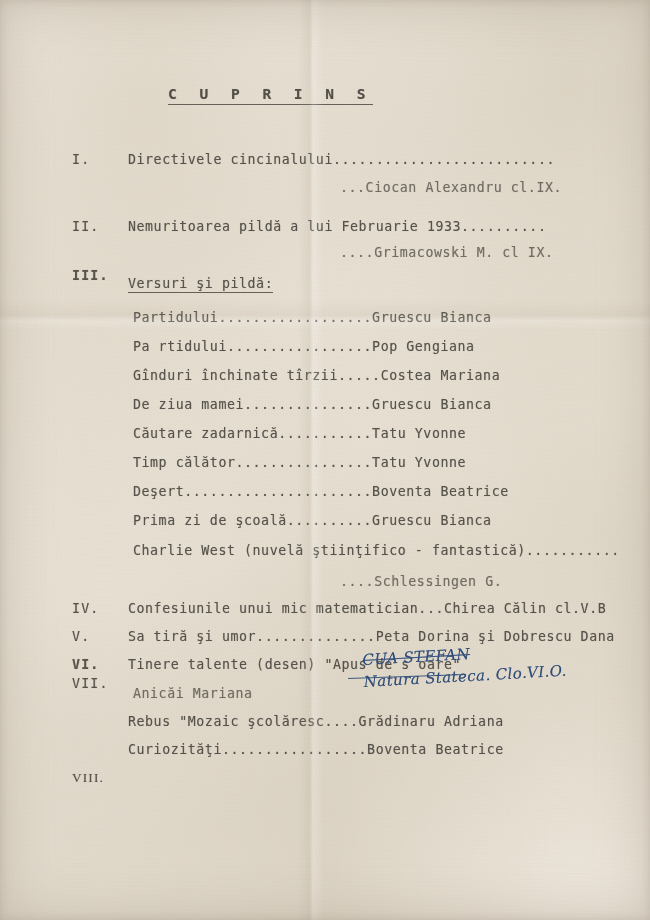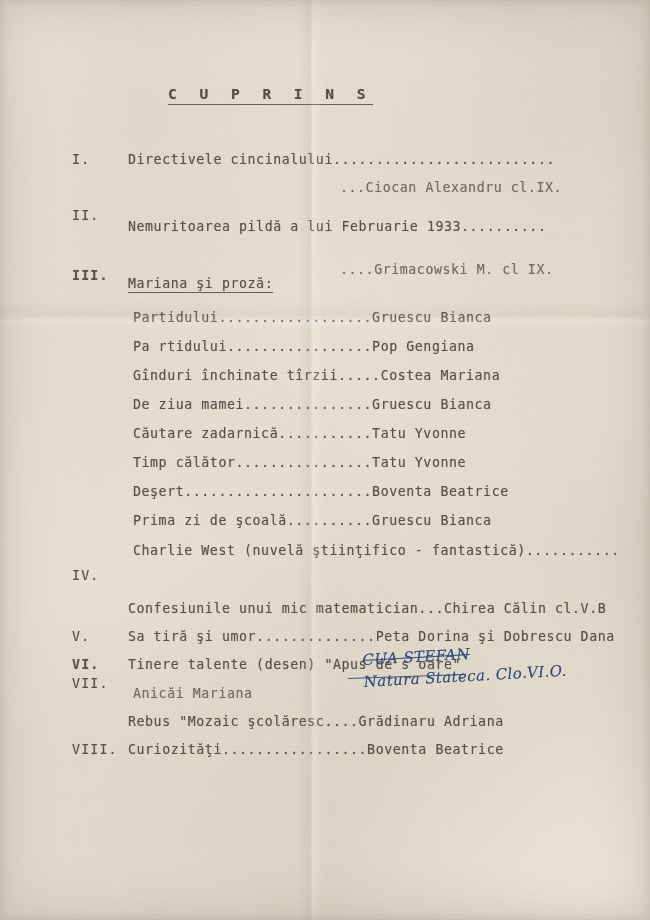--- a/index.html
+++ b/index.html
@@ -147,51 +147,52 @@
 <div id="page">
 
   <div id="sheet">
 
     <div class="tw" id="title">C U P R I N S</div>
 
     <div class="tw rom" style="top:152px;">I.</div>
     <div class="tw entry" style="top:152px;">Directivele cincinalului..........................</div>
     <div class="tw author-right faint" style="top:180px;">...Ciocan Alexandru cl.IX.</div>
 
-    <div class="tw rom" style="top:208px;">II.</div>
+    <div class="tw rom" style="top:219px;">II.</div>
     <div class="tw entry" style="top:219px;">Nemuritoarea pildă a lui Februarie 1933..........</div>
-    <div class="tw author-right faint" style="top:262px;text-align:right;">....Grimacowski M. cl IX.</div>
+    <div class="tw author-right faint" style="top:245px;text-align:right;">....Grimacowski M. cl IX.</div>
 
     <div class="tw rom" style="top:268px;font-weight:bold;">III.</div>
-    <div class="tw entry underline-head" style="top:276px;">Mariana şi proză:</div>
+    <div class="tw entry underline-head" style="top:276px;">Versuri şi pildă:</div>
 
     <div class="tw entry-ind" style="top:310px;">Partidului..................Gruescu Bianca</div>
     <div class="tw entry-ind" style="top:339px;">Pa rtidului.................Pop Gengiana</div>
     <div class="tw entry-ind" style="top:368px;">Gînduri închinate tîrzii.....Costea Mariana</div>
     <div class="tw entry-ind" style="top:397px;">De ziua mamei...............Gruescu Bianca</div>
     <div class="tw entry-ind" style="top:426px;">Căutare zadarnică...........Tatu Yvonne</div>
     <div class="tw entry-ind" style="top:455px;">Timp călător................Tatu Yvonne</div>
     <div class="tw entry-ind" style="top:484px;">Deşert......................Boventa Beatrice</div>
     <div class="tw entry-ind" style="top:513px;">Prima zi de şcoală..........Gruescu Bianca</div>
     <div class="tw entry-ind" style="top:543px;">Charlie West (nuvelă ştiinţifico - fantastică)...........</div>
-
-    <div class="tw rom" style="top:568px;">IV.</div>
+    <div class="tw author-right faint" style="top:574px;">....Schlessingen G.</div>
+
+    <div class="tw rom" style="top:601px;">IV.</div>
     <div class="tw entry" style="top:601px;">Confesiunile unui mic matematician...Chirea Călin cl.V.B</div>
 
     <div class="tw rom" style="top:629px;">V.</div>
     <div class="tw entry" style="top:629px;">Sa tiră şi umor..............Peta Dorina şi Dobrescu Dana</div>
 
     <div class="tw rom" style="top:657px;font-weight:bold;">VI.</div>
     <div class="tw entry" style="top:657px;">Tinere talente (desen) "Apus de s oare"</div>
     <div class="tw entry-ind faint" style="top:686px;text-align:center;">Anicăi Mariana</div>
 
     <div class="tw rom" style="top:676px;">VII.</div>
     <div class="tw entry" style="top:714px;">Rebus "Mozaic şcolăresc....Grădinaru Adriana</div>
 
-    <div class="tw rom" style="top:742px;">VIII.</div>
+    <div class="tw rom" style="top:770px;font-family:Liberation Serif, serif;">VIII.</div>
     <div class="tw entry" style="top:742px;">Curiozităţi.................Boventa Beatrice</div>
 
     <div id="handwriting">
       <span id="hw-line1">CUA STEFAN</span>
       <span id="hw-line2">Natura Stateca. Clo.VI.O.</span>
     </div>
     <div id="hw-strike"></div>
 
   </div>
 

